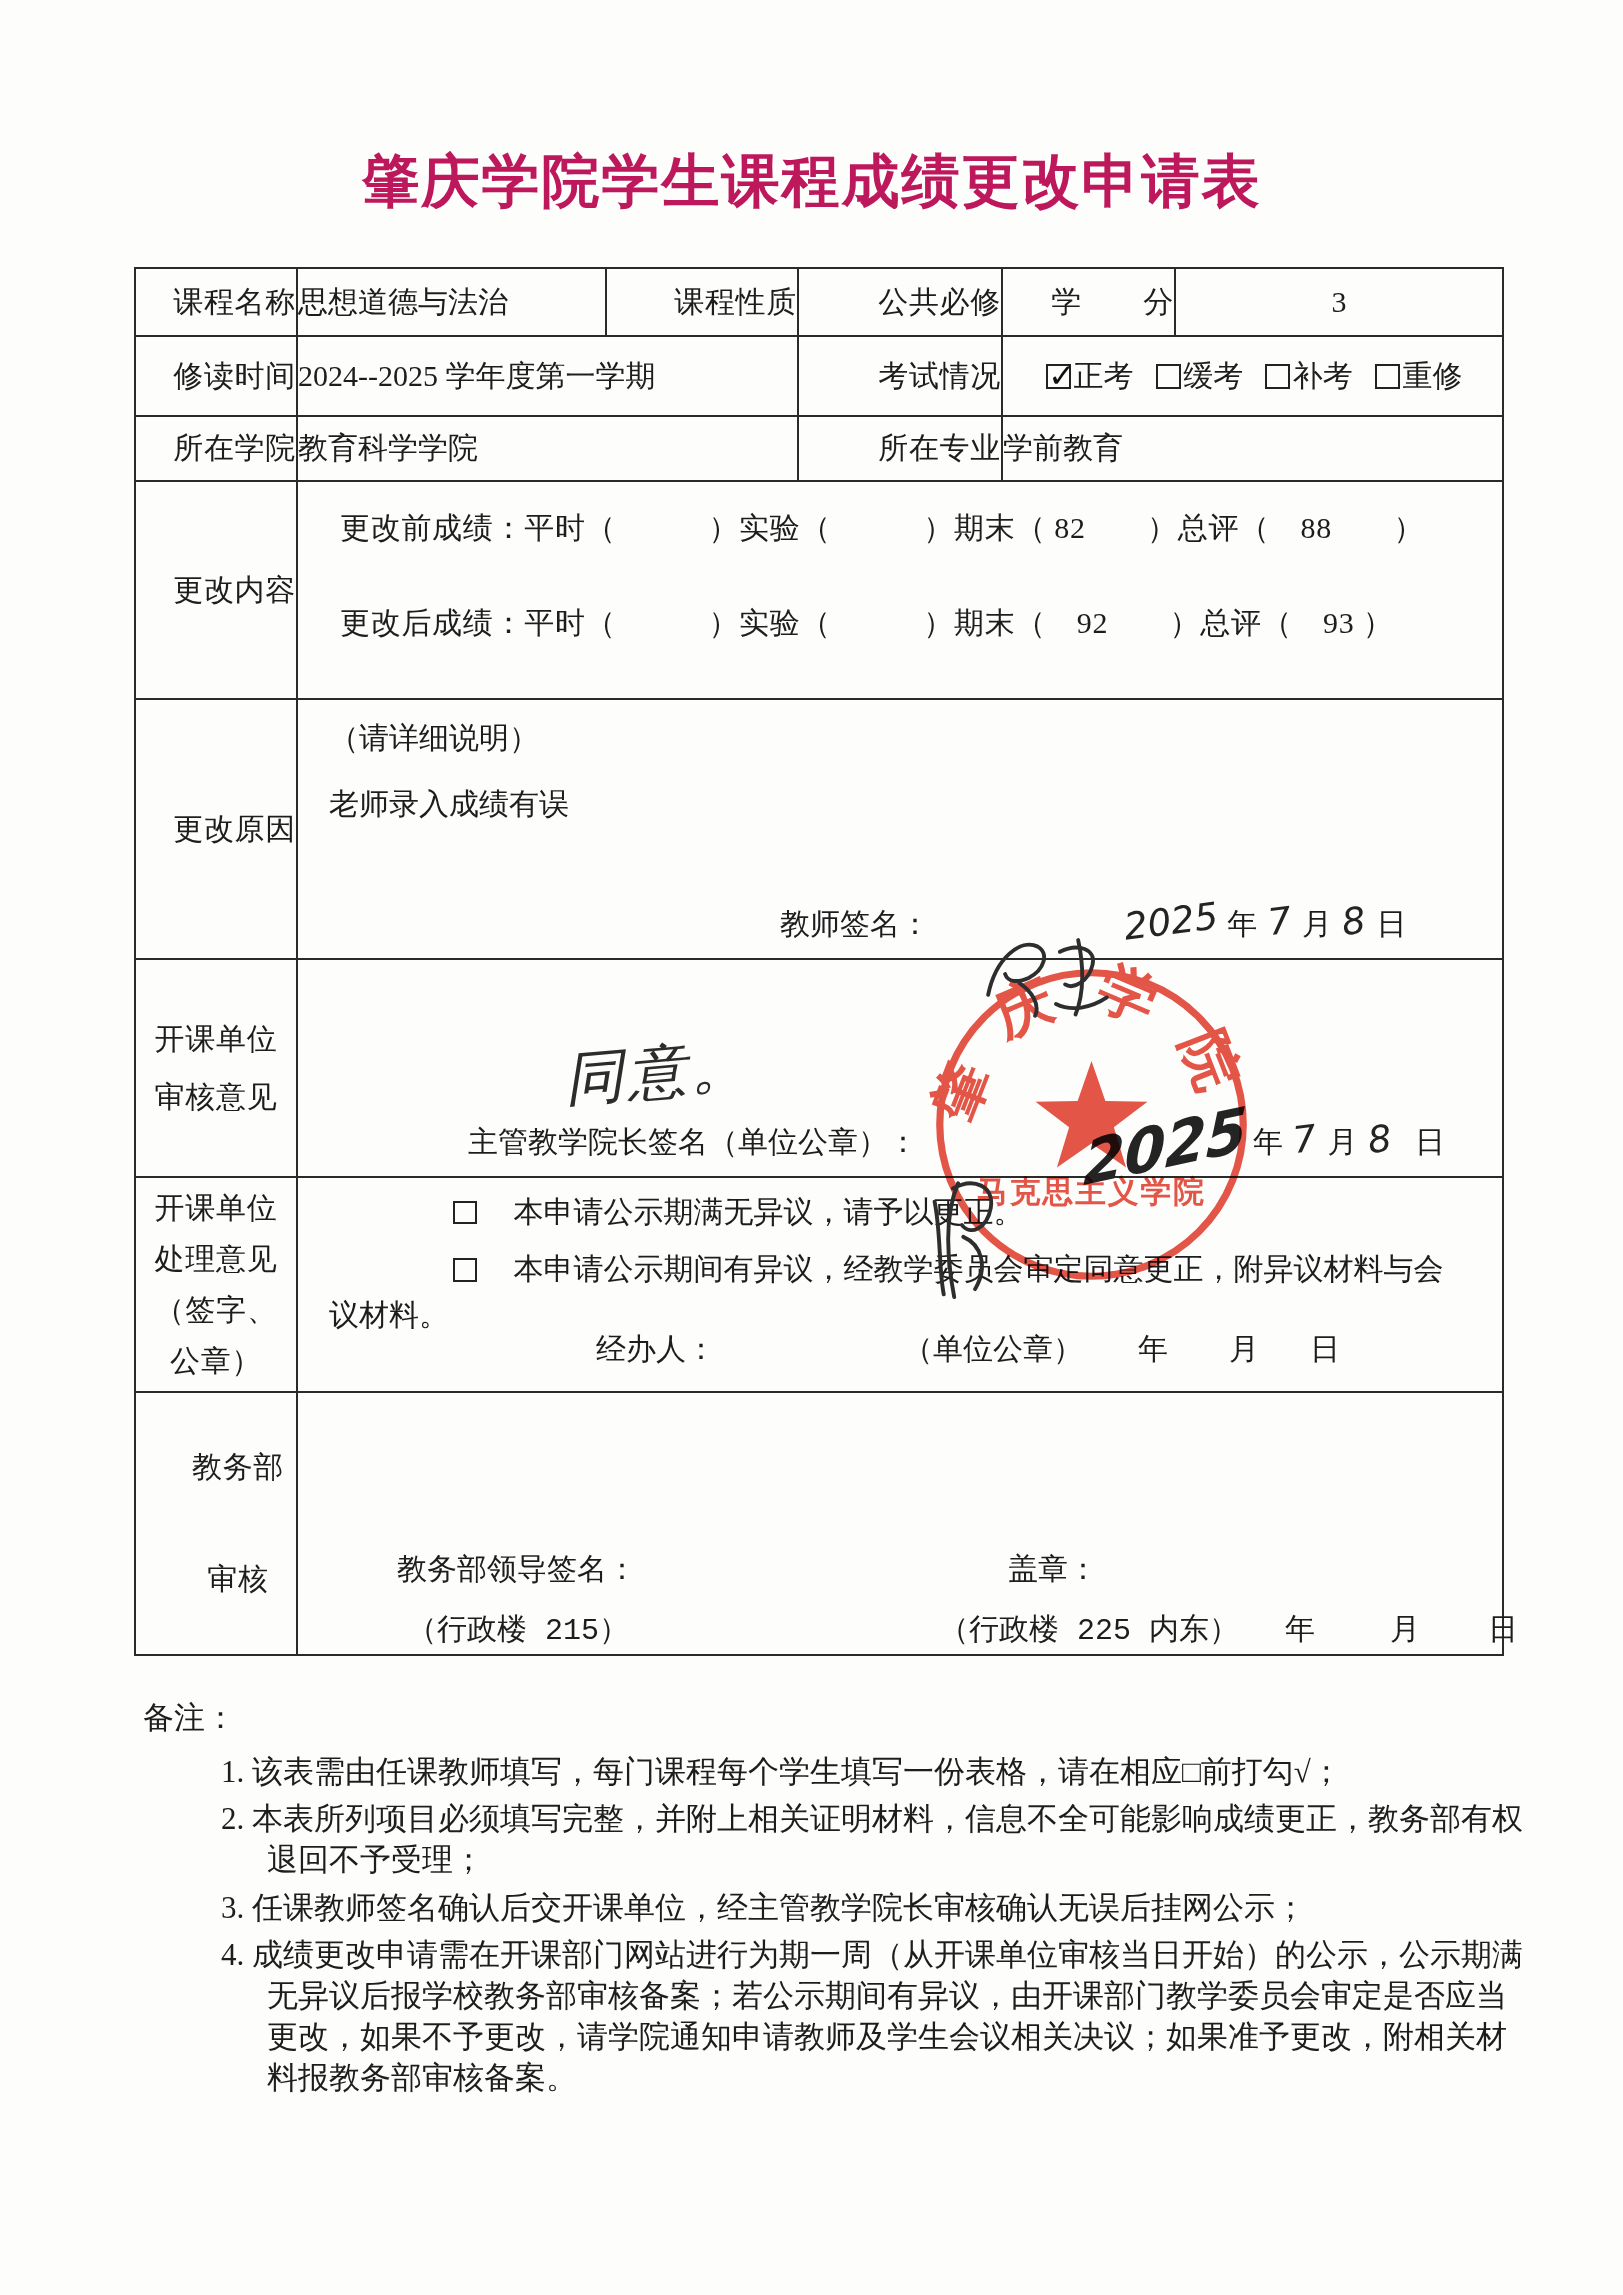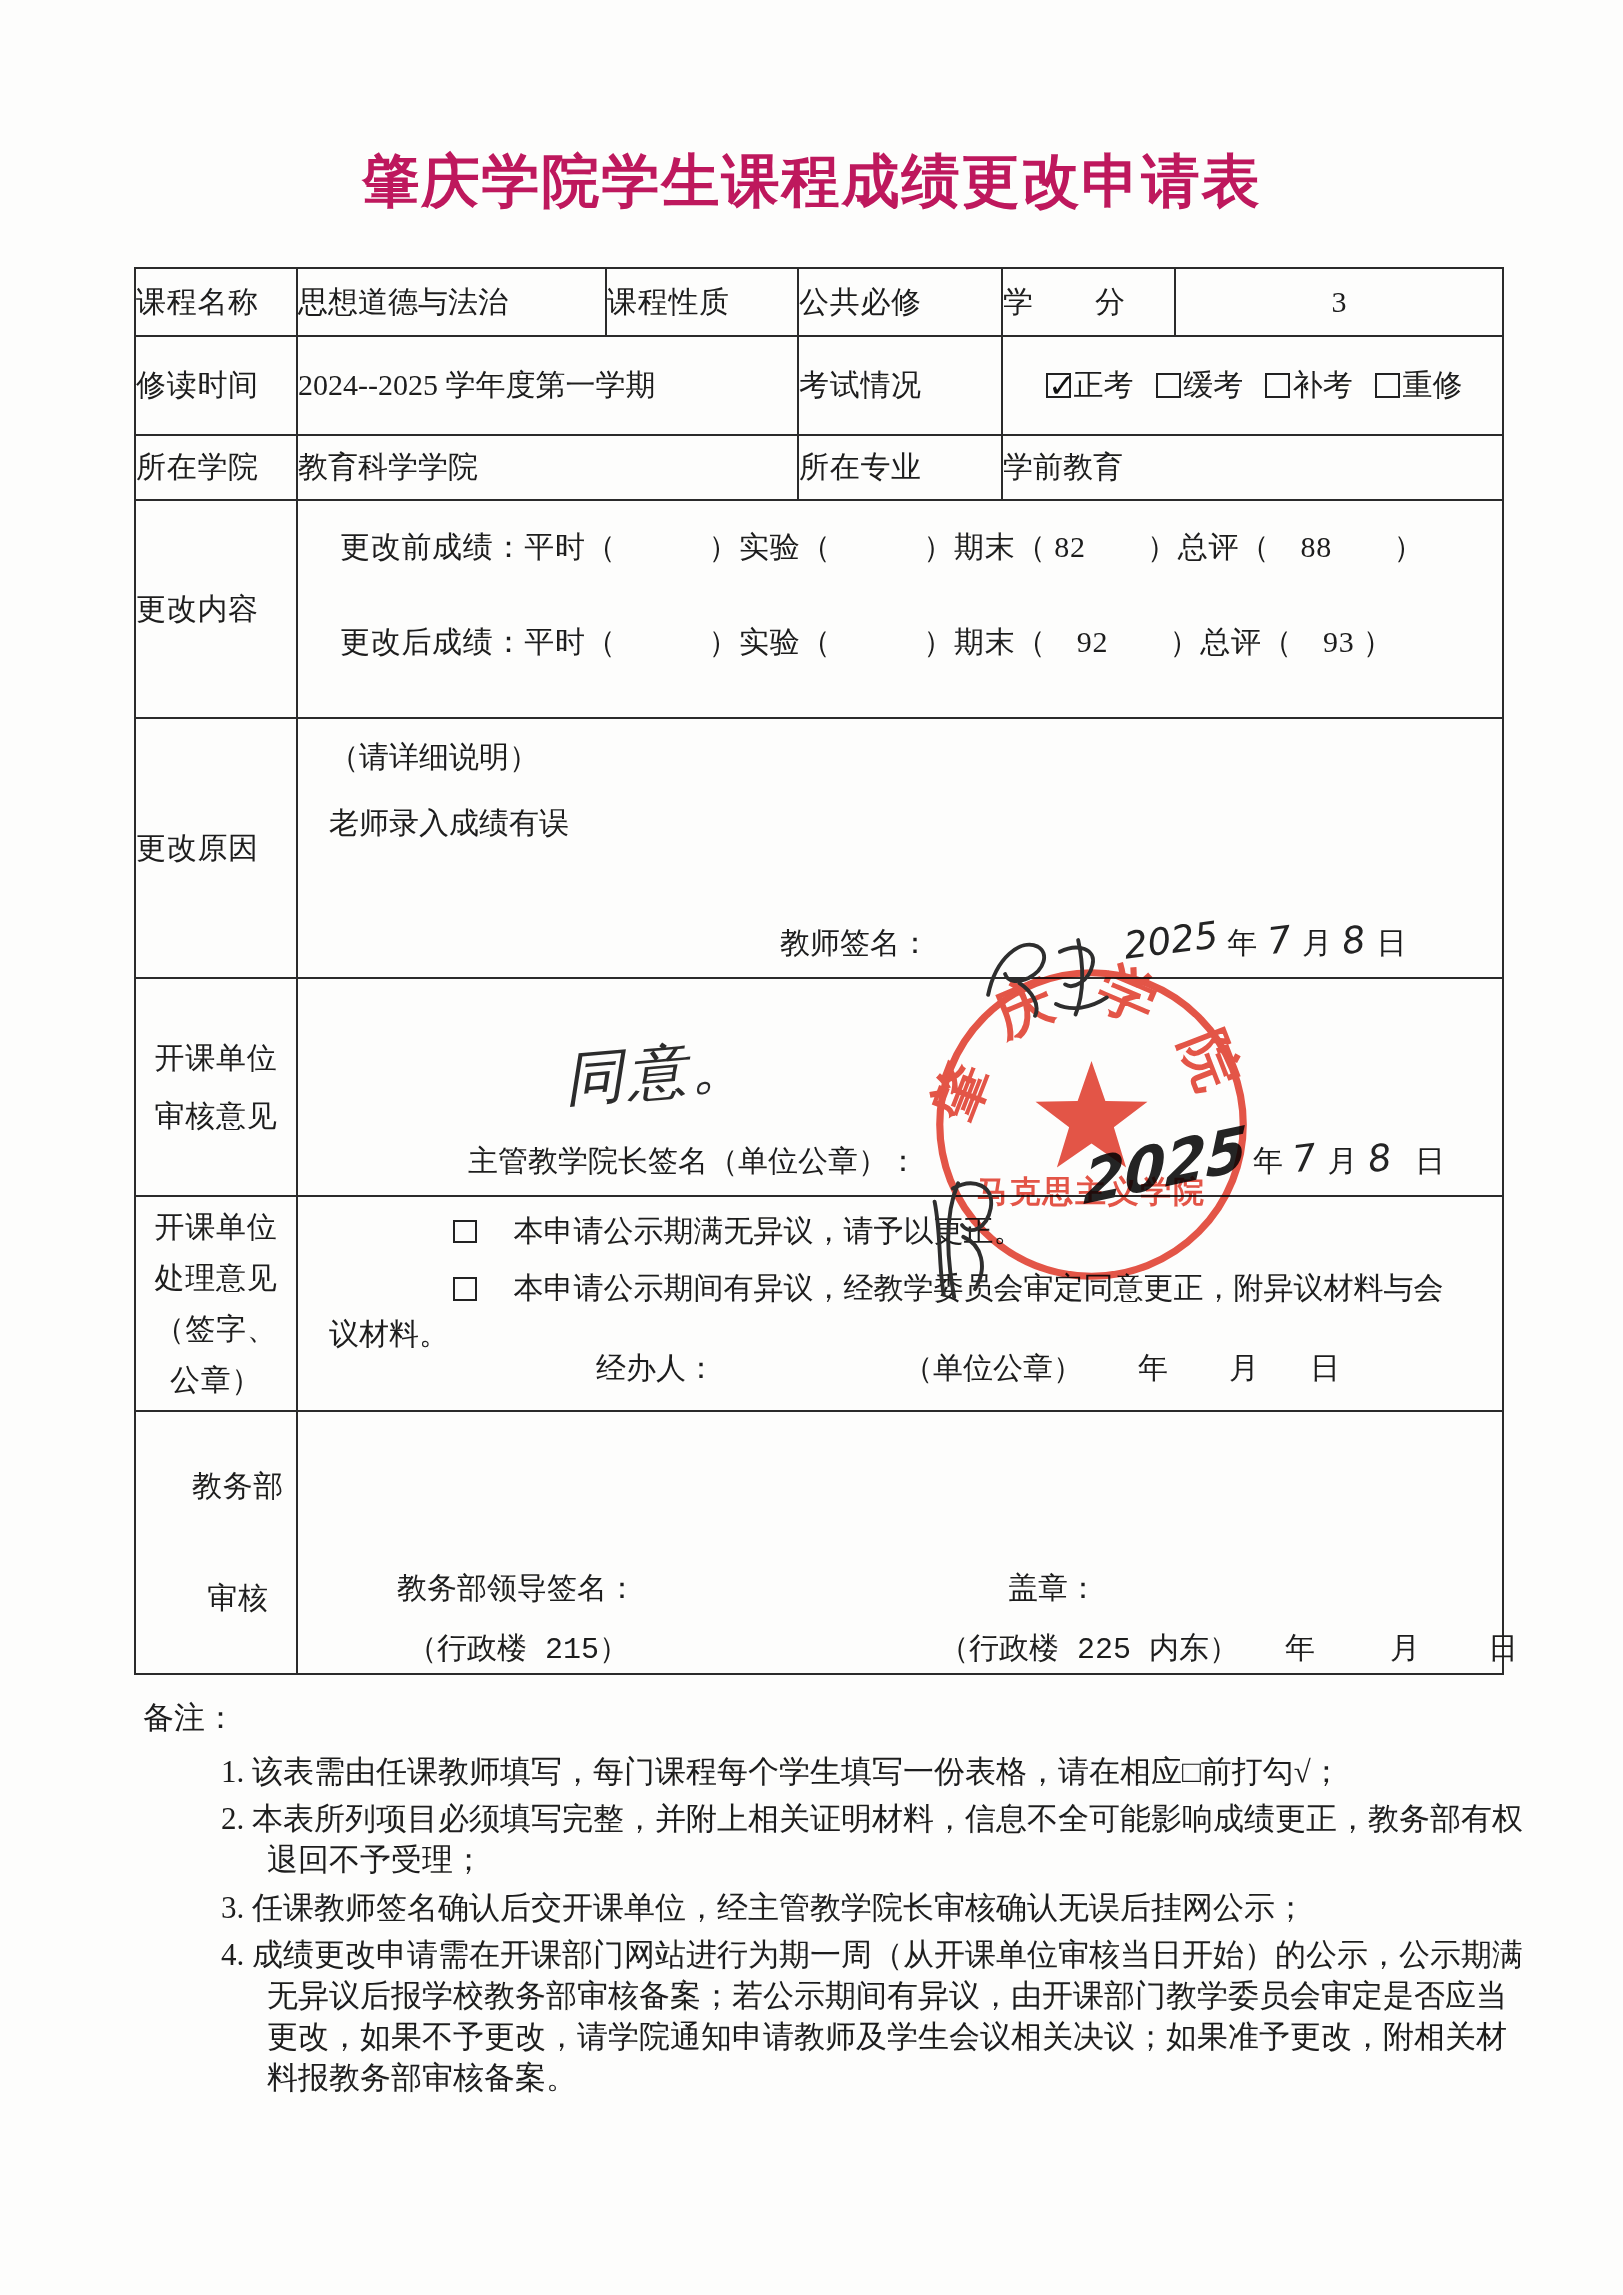--- a/index.html
+++ b/index.html
@@ -19,21 +19,21 @@
   table.form{
     position:absolute; left:134px; top:267px;
     width:1368px; border-collapse:collapse; table-layout:fixed;
     font-size:30px; color:#1d1d1d;
   }
   table.form td{
     border:2px solid #2b2b2b; padding:0; vertical-align:middle;
     overflow:visible;
   }
   table.form{border:2.6px solid #222;}
-  td.lbl{text-align:left; letter-spacing:0.7px;}
+  td.lbl{text-align:right; letter-spacing:0.7px;}
   td.val{padding-left:17px;}
   td.valc{text-align:center;}
   .lbl-lines{display:flex;flex-direction:column;align-items:center;justify-content:center;gap:17px;}
   .lbl-lines4{gap:10.5px; line-height:1.35;}
   .lbl-lines9{gap:71px;margin-left:44px;}
   
   .cbrow{display:flex; align-items:center; gap:22px; padding-left:43px;}
   .cbitem{display:flex; align-items:center; white-space:nowrap;}
   .cbox{
     position:relative; display:inline-block; width:25px; height:25px;
@@ -119,21 +119,21 @@
     <tbody>
         <tr style="height:68px">
       <td class="lbl">课程名称</td>
       <td class="val">思想道德与法治</td>
       <td class="lbl">课程性质</td>
       <td class="lbl">公共必修</td>
       <td class="lbl">学　　分</td>
       <td class="valc">3</td>
     </tr>
 
-    <tr style="height:99px">
+    <tr style="height:80px">
       <td class="lbl">修读时间</td>
       <td class="val" colspan="2">2024--2025 学年度第一学期</td>
       <td class="lbl">考试情况</td>
       <td colspan="2">
         <div class="cbrow">
           <span class="cbitem">
             <span class="cbox checked">
                   <span class="tick">✓</span>
                 </span>
             <span>正考</span>

